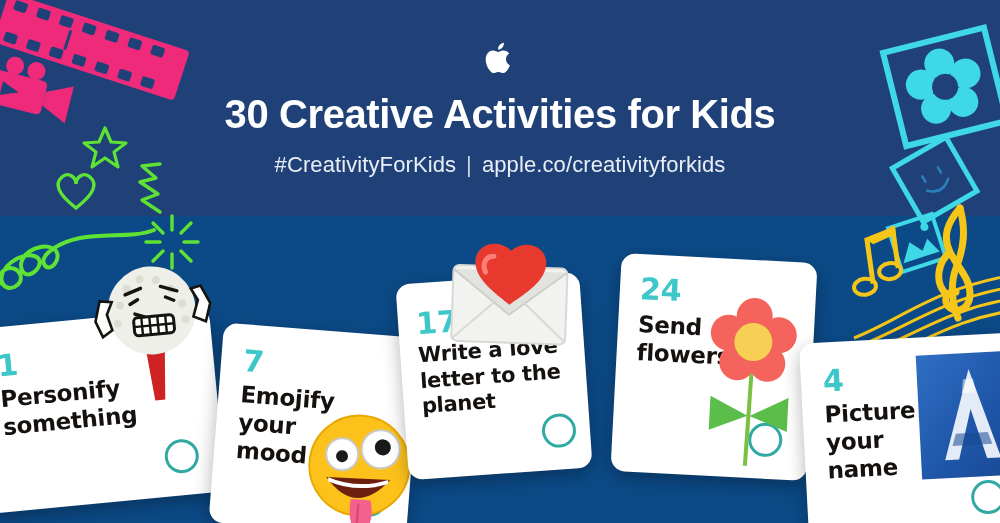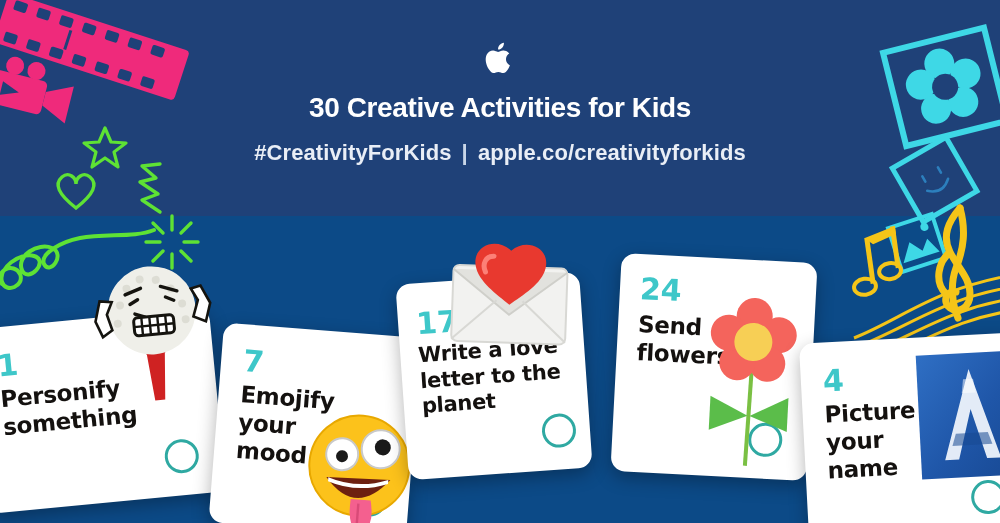--- a/index.html
+++ b/index.html
@@ -23,25 +23,25 @@
   }
   
   .header{
     position:absolute;left:0;top:0;width:1000px;height:216px;
     display:flex;flex-direction:column;align-items:center;
     justify-content:flex-start;padding-top:38px;box-sizing:border-box;
     z-index:30;
   }
   .apple-logo{width:34px;height:40px;display:block;}
   .title{
-    color:#ffffff;font-size:28px;font-weight:bold;letter-spacing:-0.4px;
+    color:#ffffff;font-size:40px;font-weight:bold;letter-spacing:-0.4px;
     margin-top:16px;line-height:1;white-space:nowrap;
   }
   .subtitle{
-    color:#e9eef6;font-size:22px;font-weight:700;margin-top:18px;
+    color:#e9eef6;font-size:22px;font-weight:400;margin-top:18px;
     white-space:nowrap;letter-spacing:0.1px;
   }
   .subtitle .sep{padding:0 10px;color:#c9d6e8;}
   
   .doodles{position:absolute;left:0;top:0;width:1000px;height:523px;z-index:10;
     pointer-events:none;}
   .doodle{position:absolute;}
   
   .cards{position:absolute;left:0;top:0;width:1000px;height:523px;z-index:20;}
   .card{

